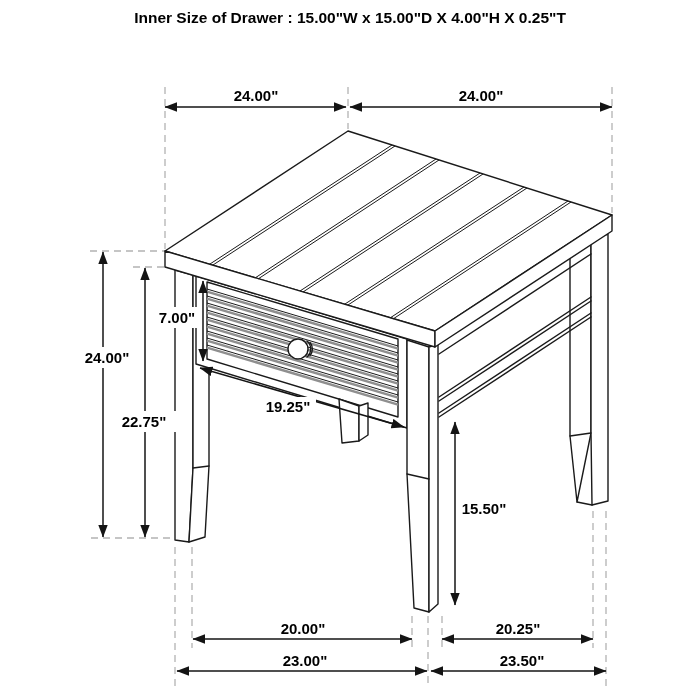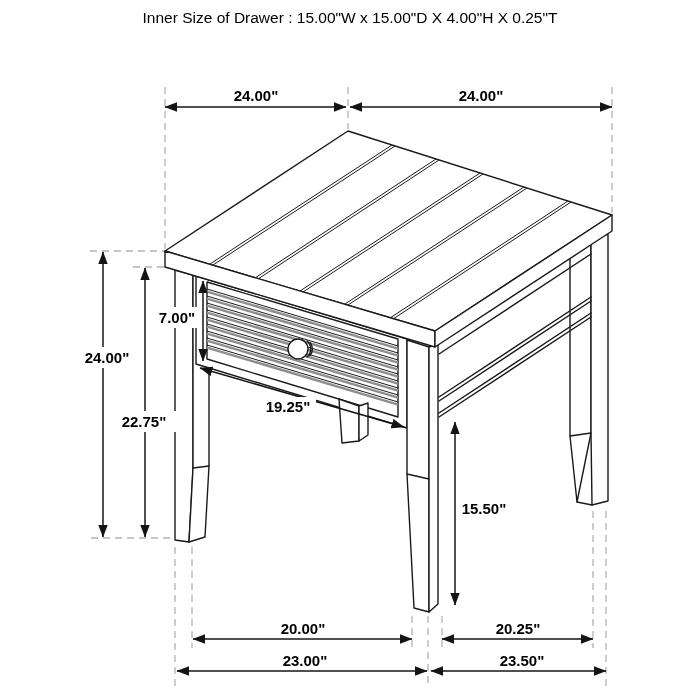--- a/index.html
+++ b/index.html
@@ -1,19 +1,19 @@
 <!DOCTYPE html>
 <html><head>
 <meta charset="utf-8">
 <style>
   html,body{margin:0;padding:0;background:#fff;}
   #page{position:relative;width:700px;height:700px;background:#fff;overflow:hidden;
         font-family:"Liberation Sans",sans-serif;}
   .title{position:absolute;top:9px;left:0;width:100%;text-align:center;
-         font-weight:normal;font-size:15.5px;color:#000;}
+         font-weight:bold;font-size:15.5px;color:#000;}
   svg{position:absolute;top:0;left:0;}
   .ext{stroke:#b3b3b3;stroke-width:1.3;fill:none;stroke-dasharray:7 5;}
   .tl{stroke:#1a1a1a;stroke-width:1.4;fill:none;stroke-linejoin:round;stroke-linecap:round;}
   .fw{fill:#ffffff;stroke:#1a1a1a;stroke-width:1.4;stroke-linejoin:round;}
   .slat-d{stroke:#1a1a1a;stroke-width:1;}
   .slat-g{stroke:#8f8f8f;stroke-width:2.4;}
   .dim{stroke:#141414;stroke-width:1.5;fill:none;}
   .lbl{font-family:"Liberation Sans",sans-serif;font-weight:bold;font-size:15px;
        fill:#000;text-anchor:middle;}
   .lbg{fill:#ffffff;}

